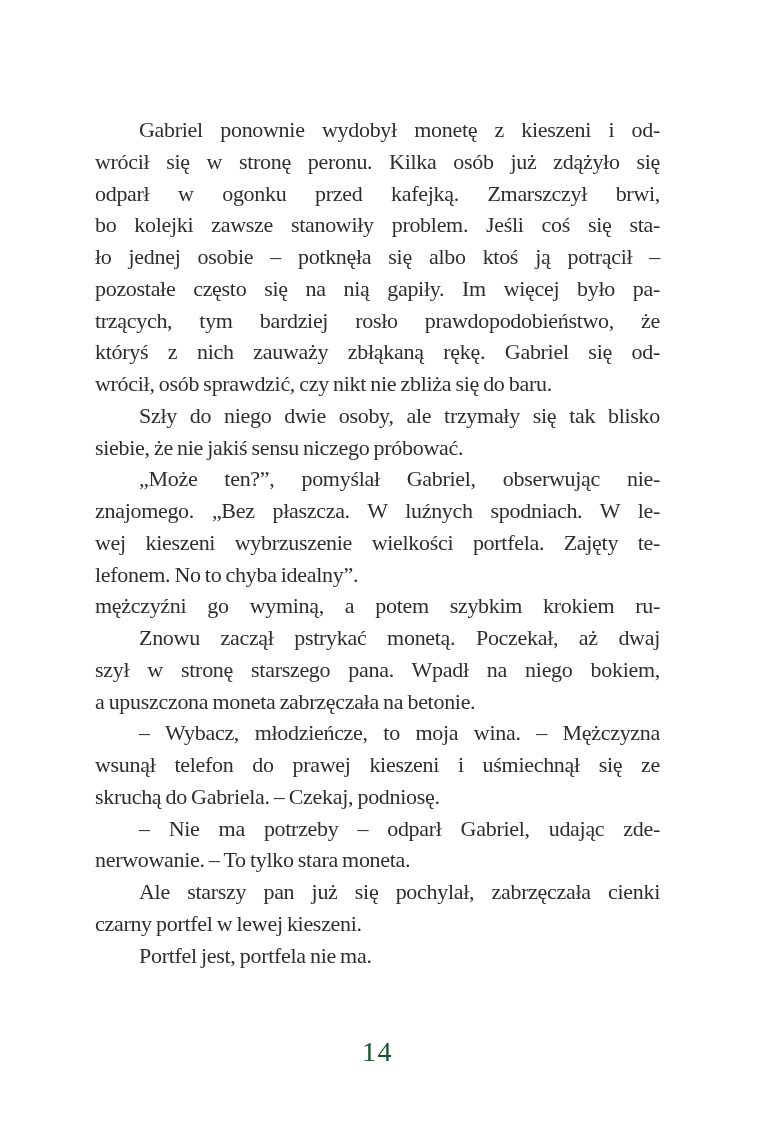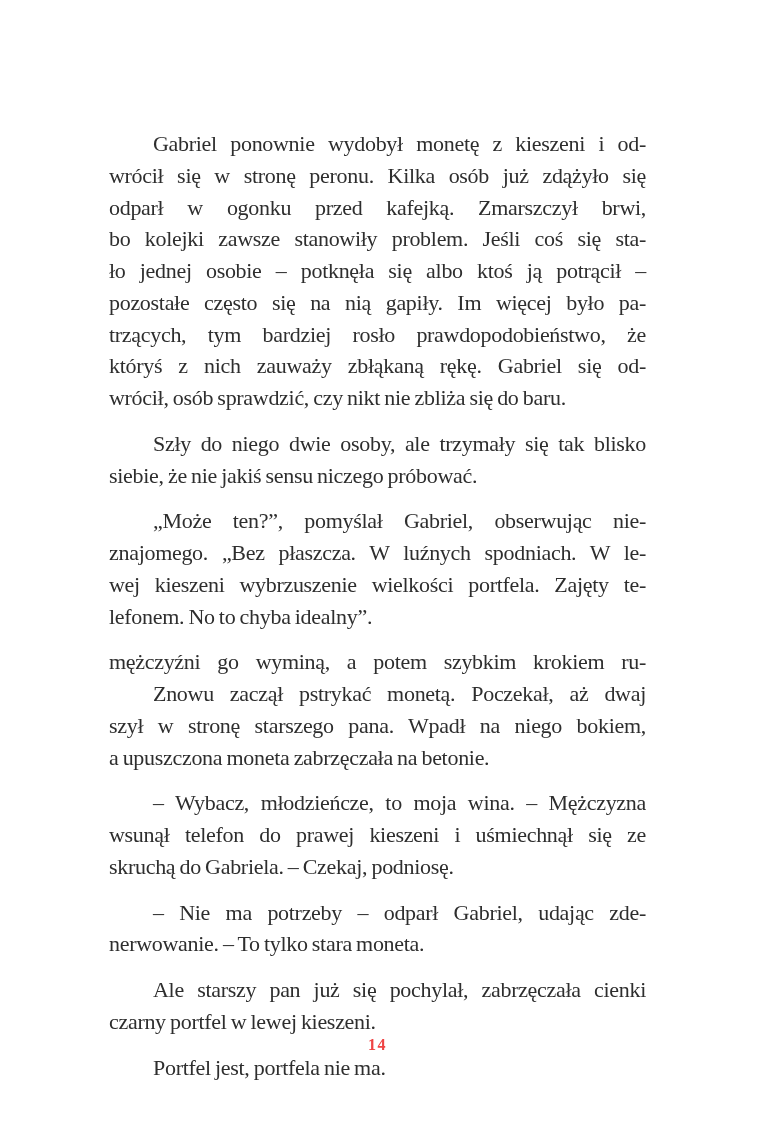--- a/index.html
+++ b/index.html
@@ -19,43 +19,43 @@
   .text-block {
     position: absolute;
     left: 95px;
     top: 114px;
     width: 565px;
     font-size: 22px;
     line-height: 31.75px;
     letter-spacing: -0.3px;
     word-spacing: -1px;
   }
-  .paragraph { margin: 14px; }
+  .paragraph { margin: 0; }
   .line {
     white-space: nowrap;
     text-align: justify;
     text-align-last: justify;
     text-justify: inter-word;
   }
   .line.para-end {
     text-align-last: left;
   }
   .line.first {
     text-indent: 44px;
   }
   .folio {
     position: absolute;
     left: 95px;
     top: 1036px;
     width: 565px;
     text-align: center;
-    font-size: 16px;
-    font-weight: 700;
+    font-size: 28px;
+    font-weight: 400;
     letter-spacing: 1.5px;
-    color: #ef4444;
+    color: #14532d;
   }
 </style>
 </head>
 <body>
 
 <div class="book-page" style="background: rgb(255, 255, 255); color: rgb(46, 46, 46);">
   <div class="text-block">
       <div class="paragraph">
         <div class="line first">Gabriel ponownie wydobył monetę z kieszeni i od-</div>
         <div class="line">wrócił się w stronę peronu. Kilka osób już zdążyło się</div>

